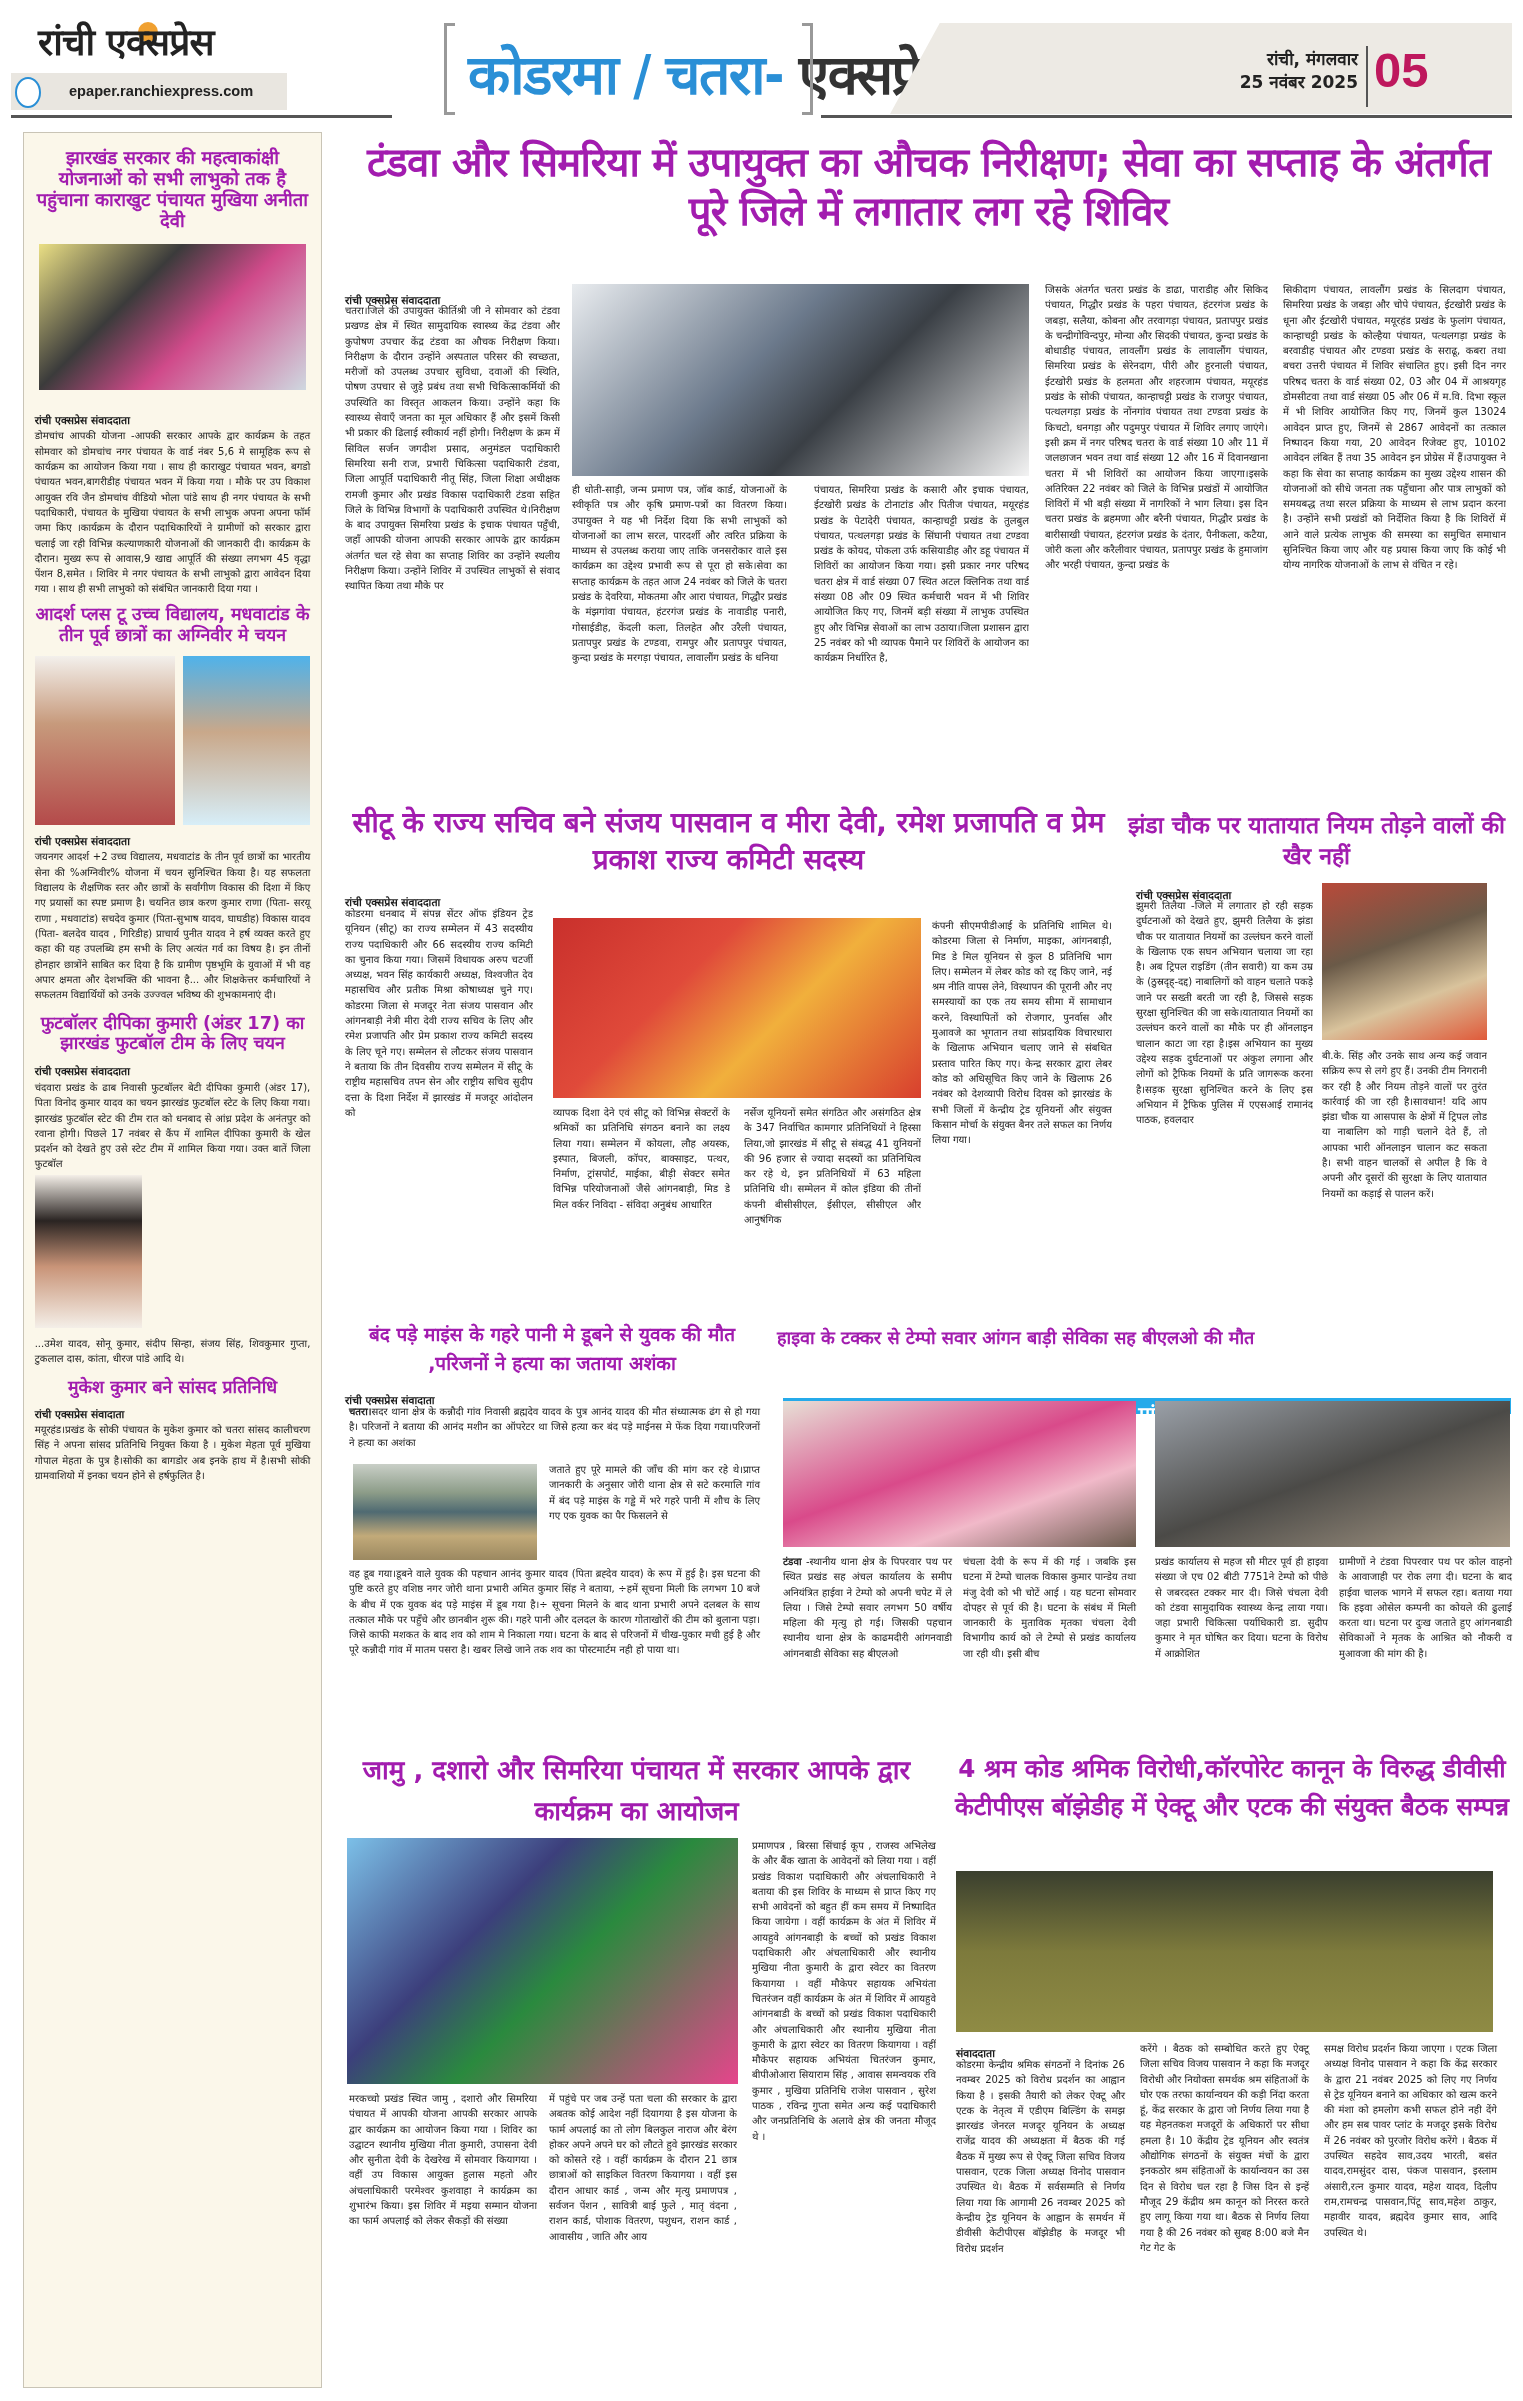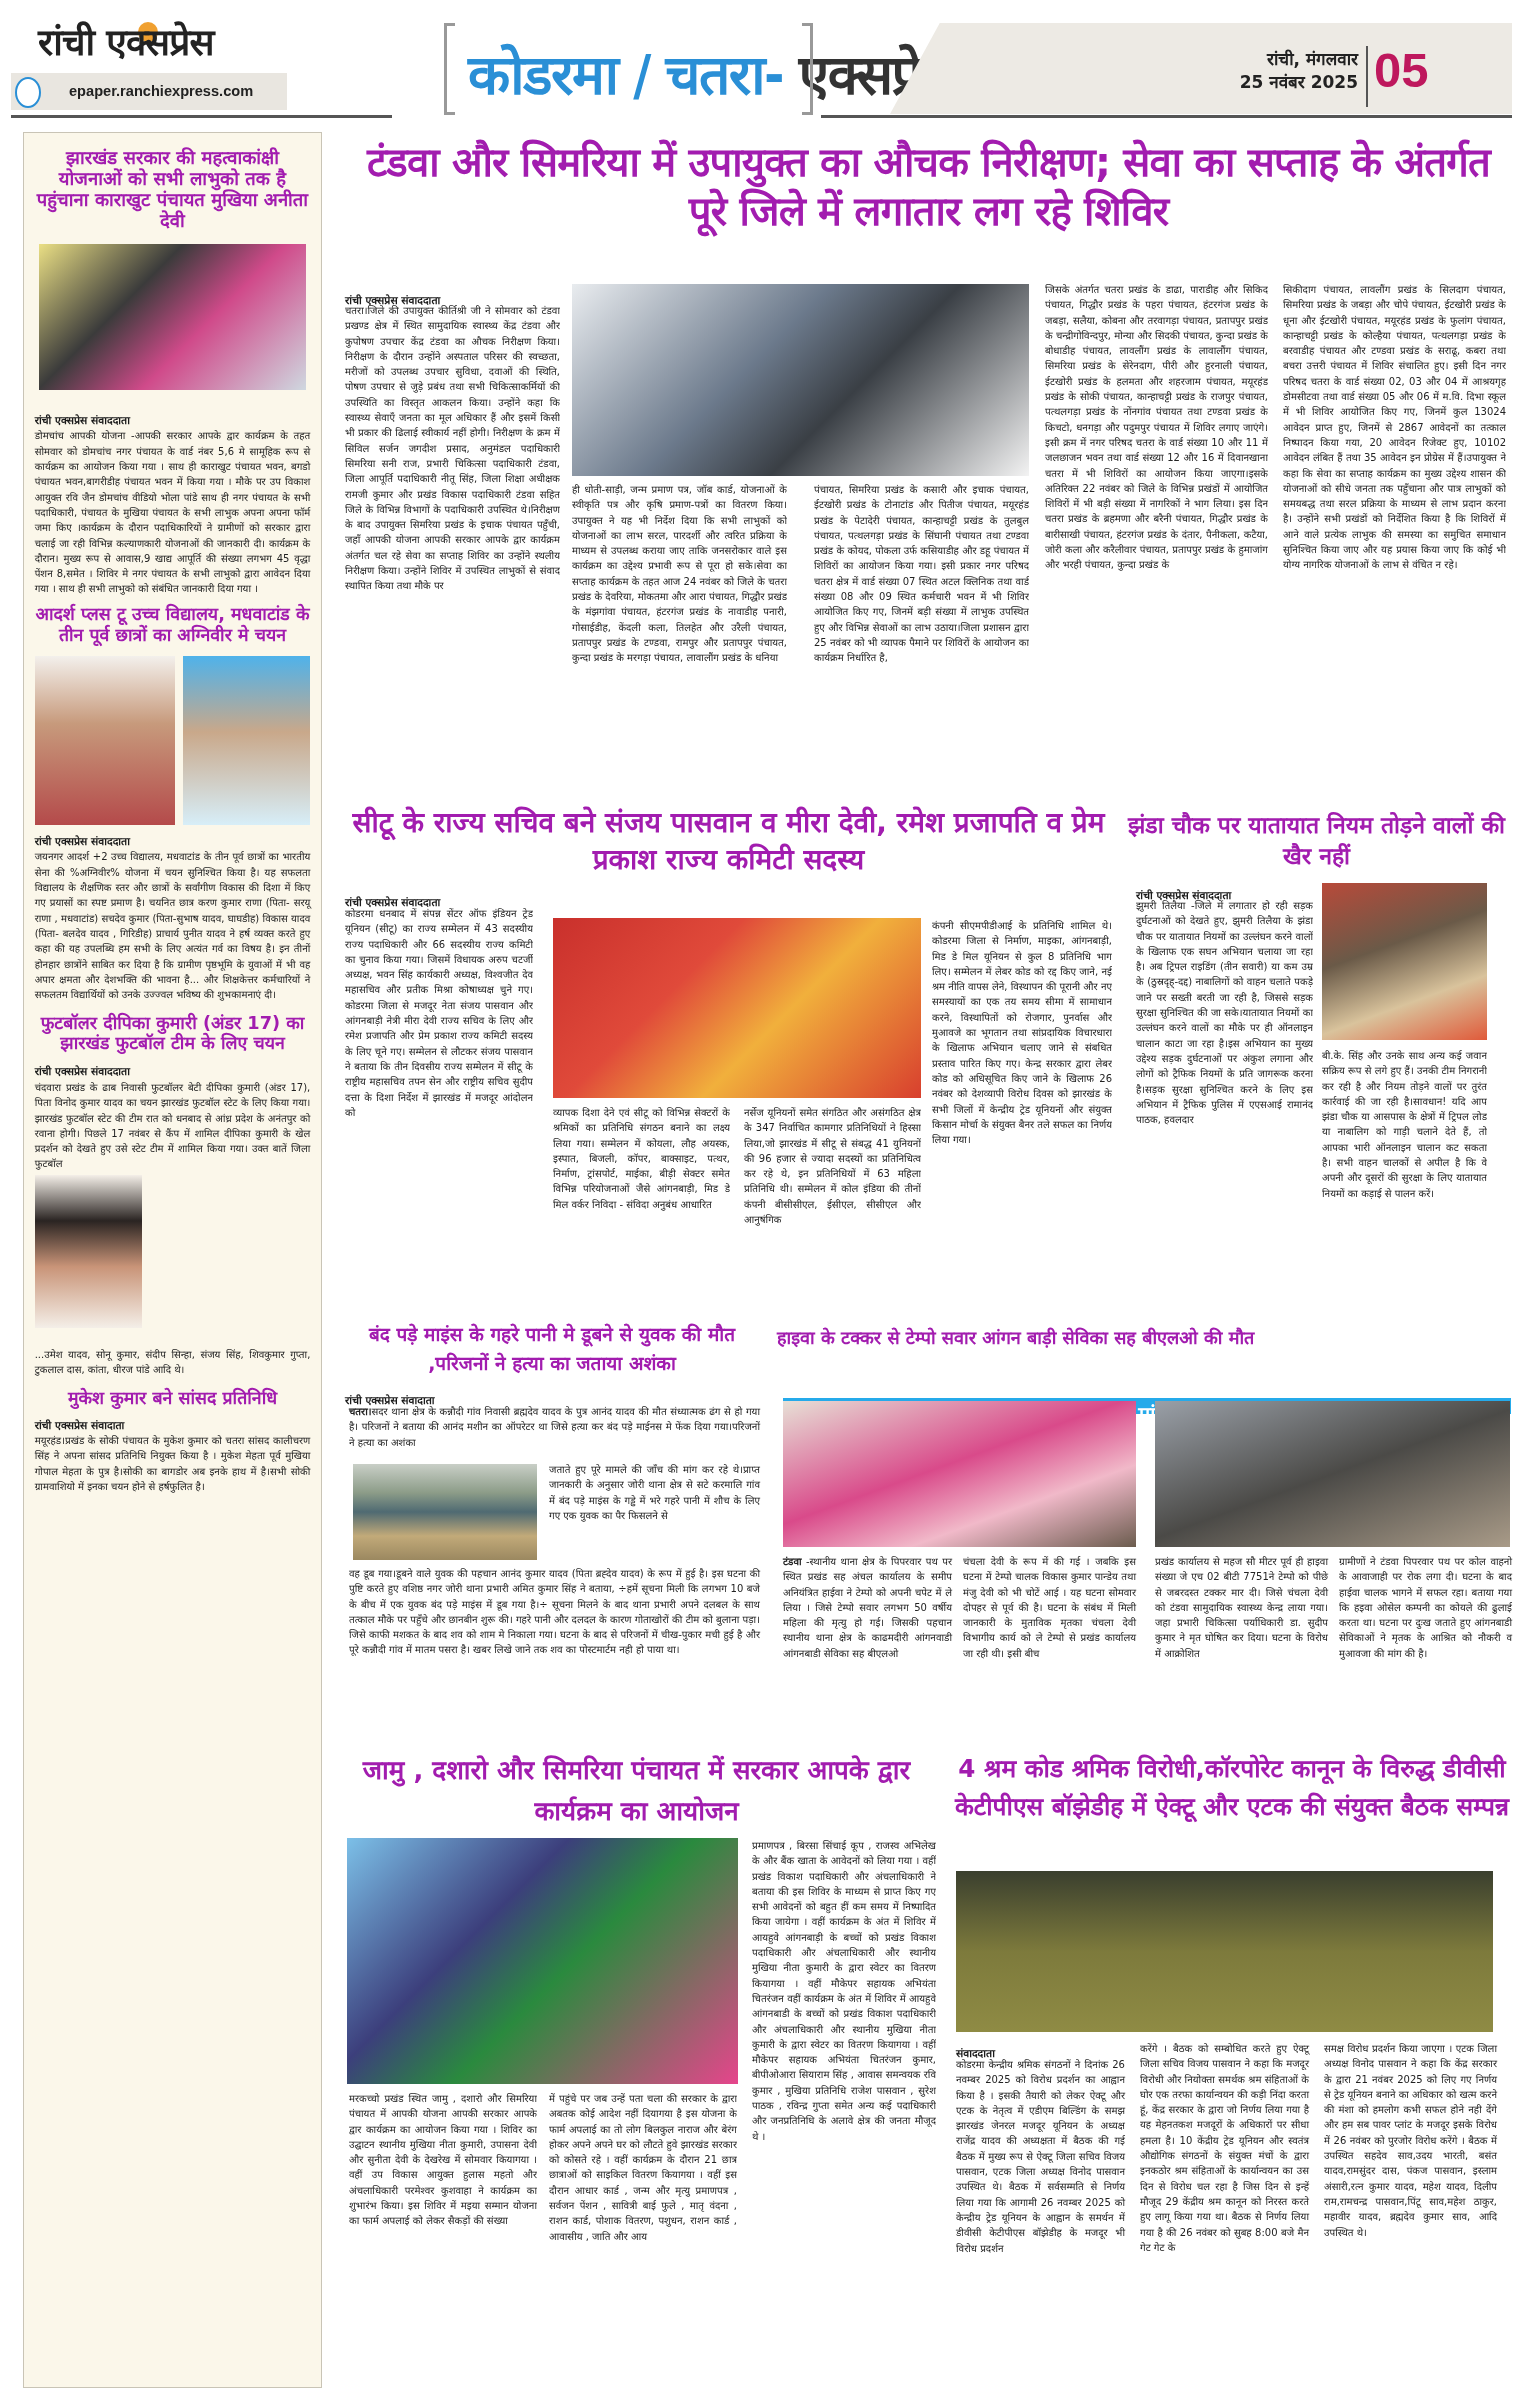--- a/index.html
+++ b/index.html
@@ -82,21 +82,21 @@
     <div class="byline">रांची एक्सप्रेस संवाददाता</div>
     <div class="body">जयनगर आदर्श +2 उच्च विद्यालय, मधवाटांड के तीन पूर्व छात्रों का भारतीय सेना की %अग्निवीर% योजना में चयन सुनिश्चित किया है। यह सफलता विद्यालय के शैक्षणिक स्तर और छात्रों के सर्वांगीण विकास की दिशा में किए गए प्रयासों का स्पष्ट प्रमाण है। चयनित छात्र करण कुमार राणा (पिता- सरयू राणा , मधवाटांड) सचदेव कुमार (पिता-सुभाष यादव, घाघडीह) विकास यादव (पिता- बलदेव यादव , गिरिडीह) प्राचार्य पुनीत यादव ने हर्ष व्यक्त करते हुए कहा की यह उपलब्धि हम सभी के लिए अत्यंत गर्व का विषय है। इन तीनों होनहार छात्रोंने साबित कर दिया है कि ग्रामीण पृष्ठभूमि के युवाओं में भी वह अपार क्षमता और देशभक्ति की भावना है... और शिक्षकेत्तर कर्मचारियों ने सफलतम विद्यार्थियों को उनके उज्ज्वल भविष्य की शुभकामनाएं दी।</div>
   </div>
   <div style="padding:10.7px 10.7px 0">
     <div class="hl" style="font-size:17.7px">फुटबॉलर दीपिका कुमारी (अंडर 17) का झारखंड फुटबॉल टीम के लिए चयन</div>
     <div class="byline" style="margin-top:10.7px">रांची एक्सप्रेस संवाददाता</div>
     <div class="body">चंदवारा प्रखंड के ढाब निवासी फुटबॉलर बेटी दीपिका कुमारी (अंडर 17), पिता विनोद कुमार यादव का चयन झारखंड फुटबॉल स्टेट के लिए किया गया। झारखंड फुटबॉल स्टेट की टीम रात को धनबाद से आंध्र प्रदेश के अनंतपुर को रवाना होगी। पिछले 17 नवंबर से कैंप में शामिल दीपिका कुमारी के खेल प्रदर्शन को देखते हुए उसे स्टेट टीम में शामिल किया गया। उक्त बातें जिला फुटबॉल</div>
     <div style="display:flex;gap:7.7px;margin-top:3.1px">
       <div class="photo p-girl" style="width:107px;height:153px;flex:none"></div>
     </div>
-    <div class="body" style="margin-top:19px">...उमेश यादव, सोनू कुमार, संदीप सिन्हा, संजय सिंह, शिवकुमार गुप्ता, टुकलाल दास, कांता, धीरज पांडे आदि थे।</div>
+    <div class="body" style="margin-top:8px">...उमेश यादव, सोनू कुमार, संदीप सिन्हा, संजय सिंह, शिवकुमार गुप्ता, टुकलाल दास, कांता, धीरज पांडे आदि थे।</div>
   </div>
   <div style="padding:10.7px 10.7px 0">
     <div class="hl" style="font-size:17.7px">मुकेश कुमार बने सांसद प्रतिनिधि</div>
     <div class="byline" style="margin-top:9.2px">रांची एक्सप्रेस संवादाता</div>
     <div class="body">मयूरहंड।प्रखंड के सोकी पंचायत के मुकेश कुमार को चतरा सांसद कालीचरण सिंह ने अपना सांसद प्रतिनिधि नियुक्त किया है । मुकेश मेहता पूर्व मुखिया गोपाल मेहता के पुत्र है।सोकी का बागडोर अब इनके हाथ में है।सभी सोकी ग्रामवाशियो में इनका चयन होने से हर्षफुलित है।</div>
   </div>
 </div>
 
 <div class="abs hl" style="left:345px;top:138px;width:1167px;font-size:40px;letter-spacing:-0.8px;line-height:49px">टंडवा और सिमरिया में उपायुक्त का औचक निरीक्षण; सेवा का सप्ताह के अंतर्गत पूरे जिले में लगातार लग रहे शिविर</div>
 <div class="abs byline" style="left:345px;top:288px;width:215px">रांची एक्सप्रेस संवाददाता</div>

